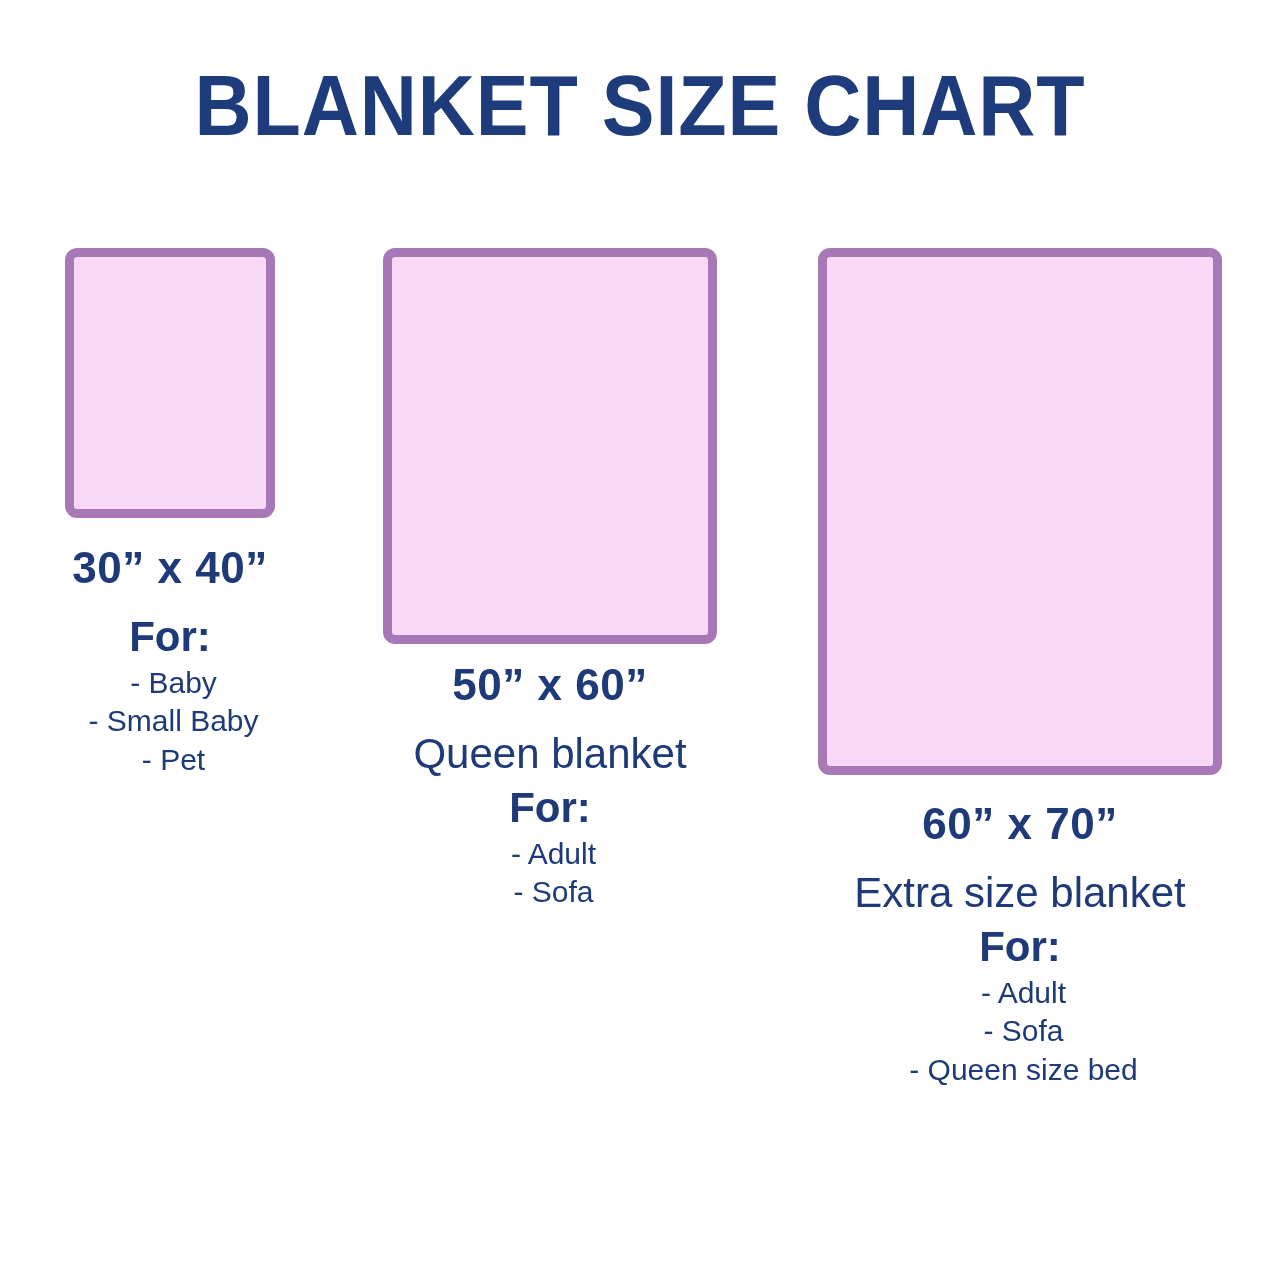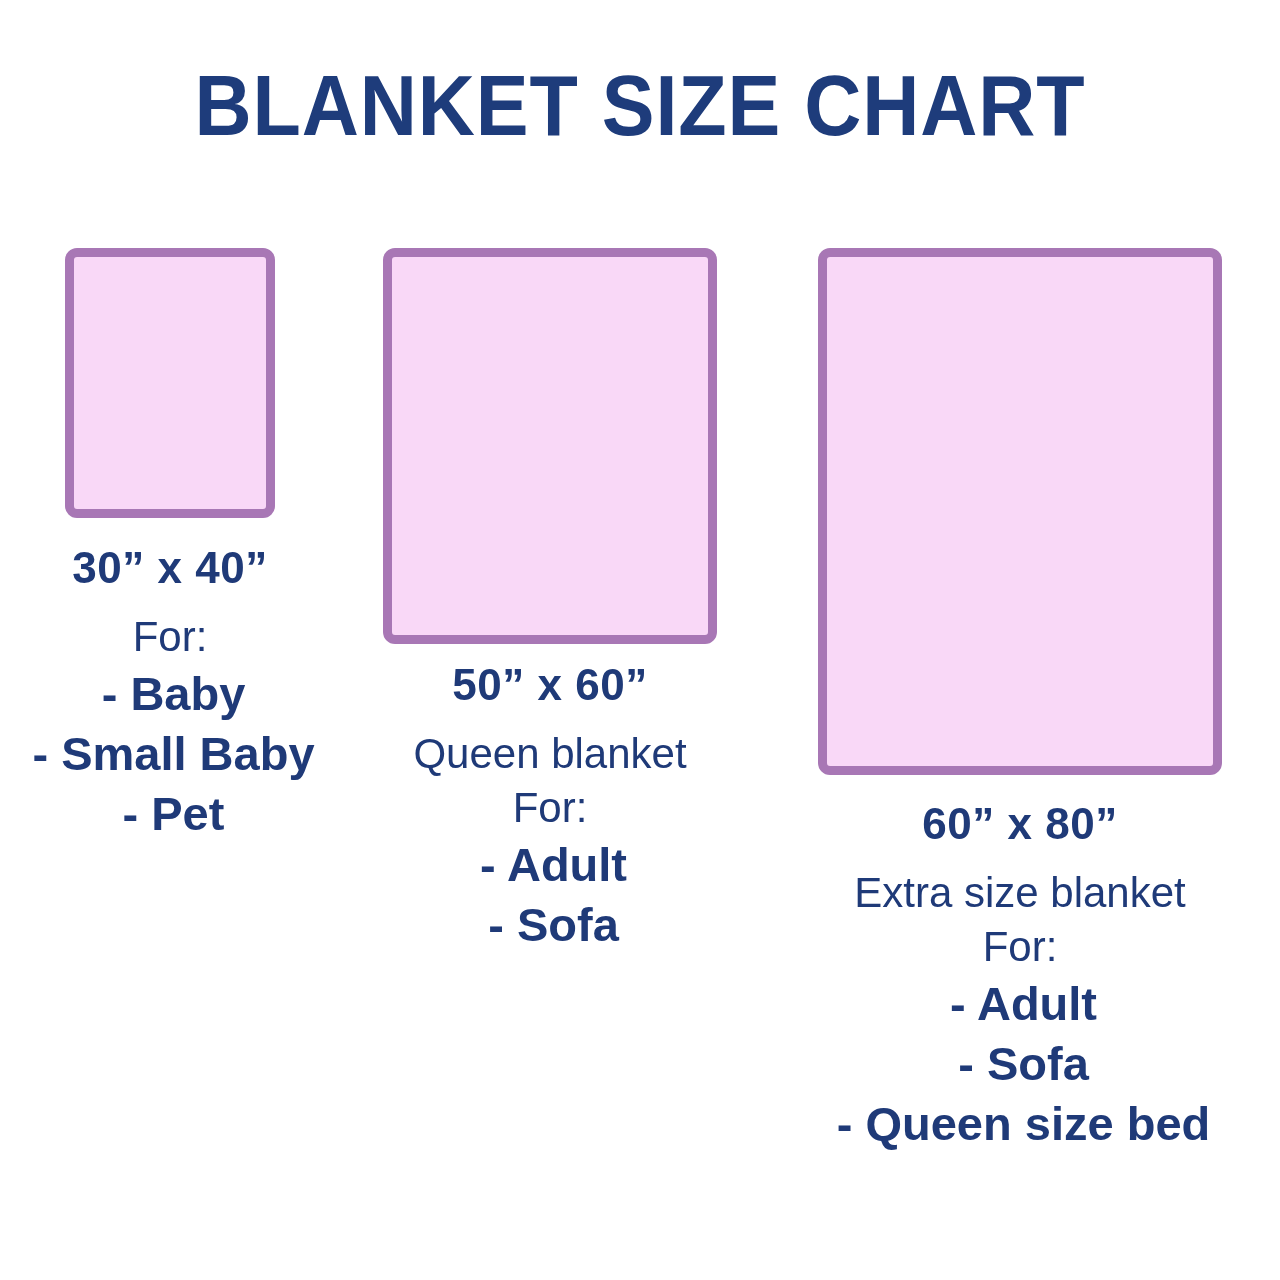--- a/index.html
+++ b/index.html
@@ -87,25 +87,25 @@
     margin-bottom: 14px;
     white-space: nowrap;
   }
   .kind {
     font-size: 42px;
     font-weight: 400;
     white-space: nowrap;
   }
   .for-label {
     font-size: 42px;
-    font-weight: 400;
+    font-weight: 700;
   }
   .bullet {
-    font-size: 47px;
-    font-weight: 700;
+    font-size: 30px;
+    font-weight: 400;
     white-space: nowrap;
     margin-left: 7px;
   }
 </style>
 </head>
 <body>
 
 <div>
 
   <div class="chart-title">BLANKET SIZE CHART</div>
@@ -136,21 +136,21 @@
         <div class="bullet">- Adult</div>
         <div class="bullet">- Sofa</div>
       </div>
     </div>
 
     <div class="col col-3">
       <div class="swatch-wrap">
         <div class="swatch swatch-3"></div>
       </div>
       <div class="info info-3">
-        <div class="dim">60” x 80”</div>
+        <div class="dim">60” x 70”</div>
         <div class="kind">Extra size blanket</div>
         <div class="for-label">For:</div>
         <div class="bullet">- Adult</div>
         <div class="bullet">- Sofa</div>
         <div class="bullet">- Queen size bed</div>
       </div>
     </div>
 
   </div>
 </div>

